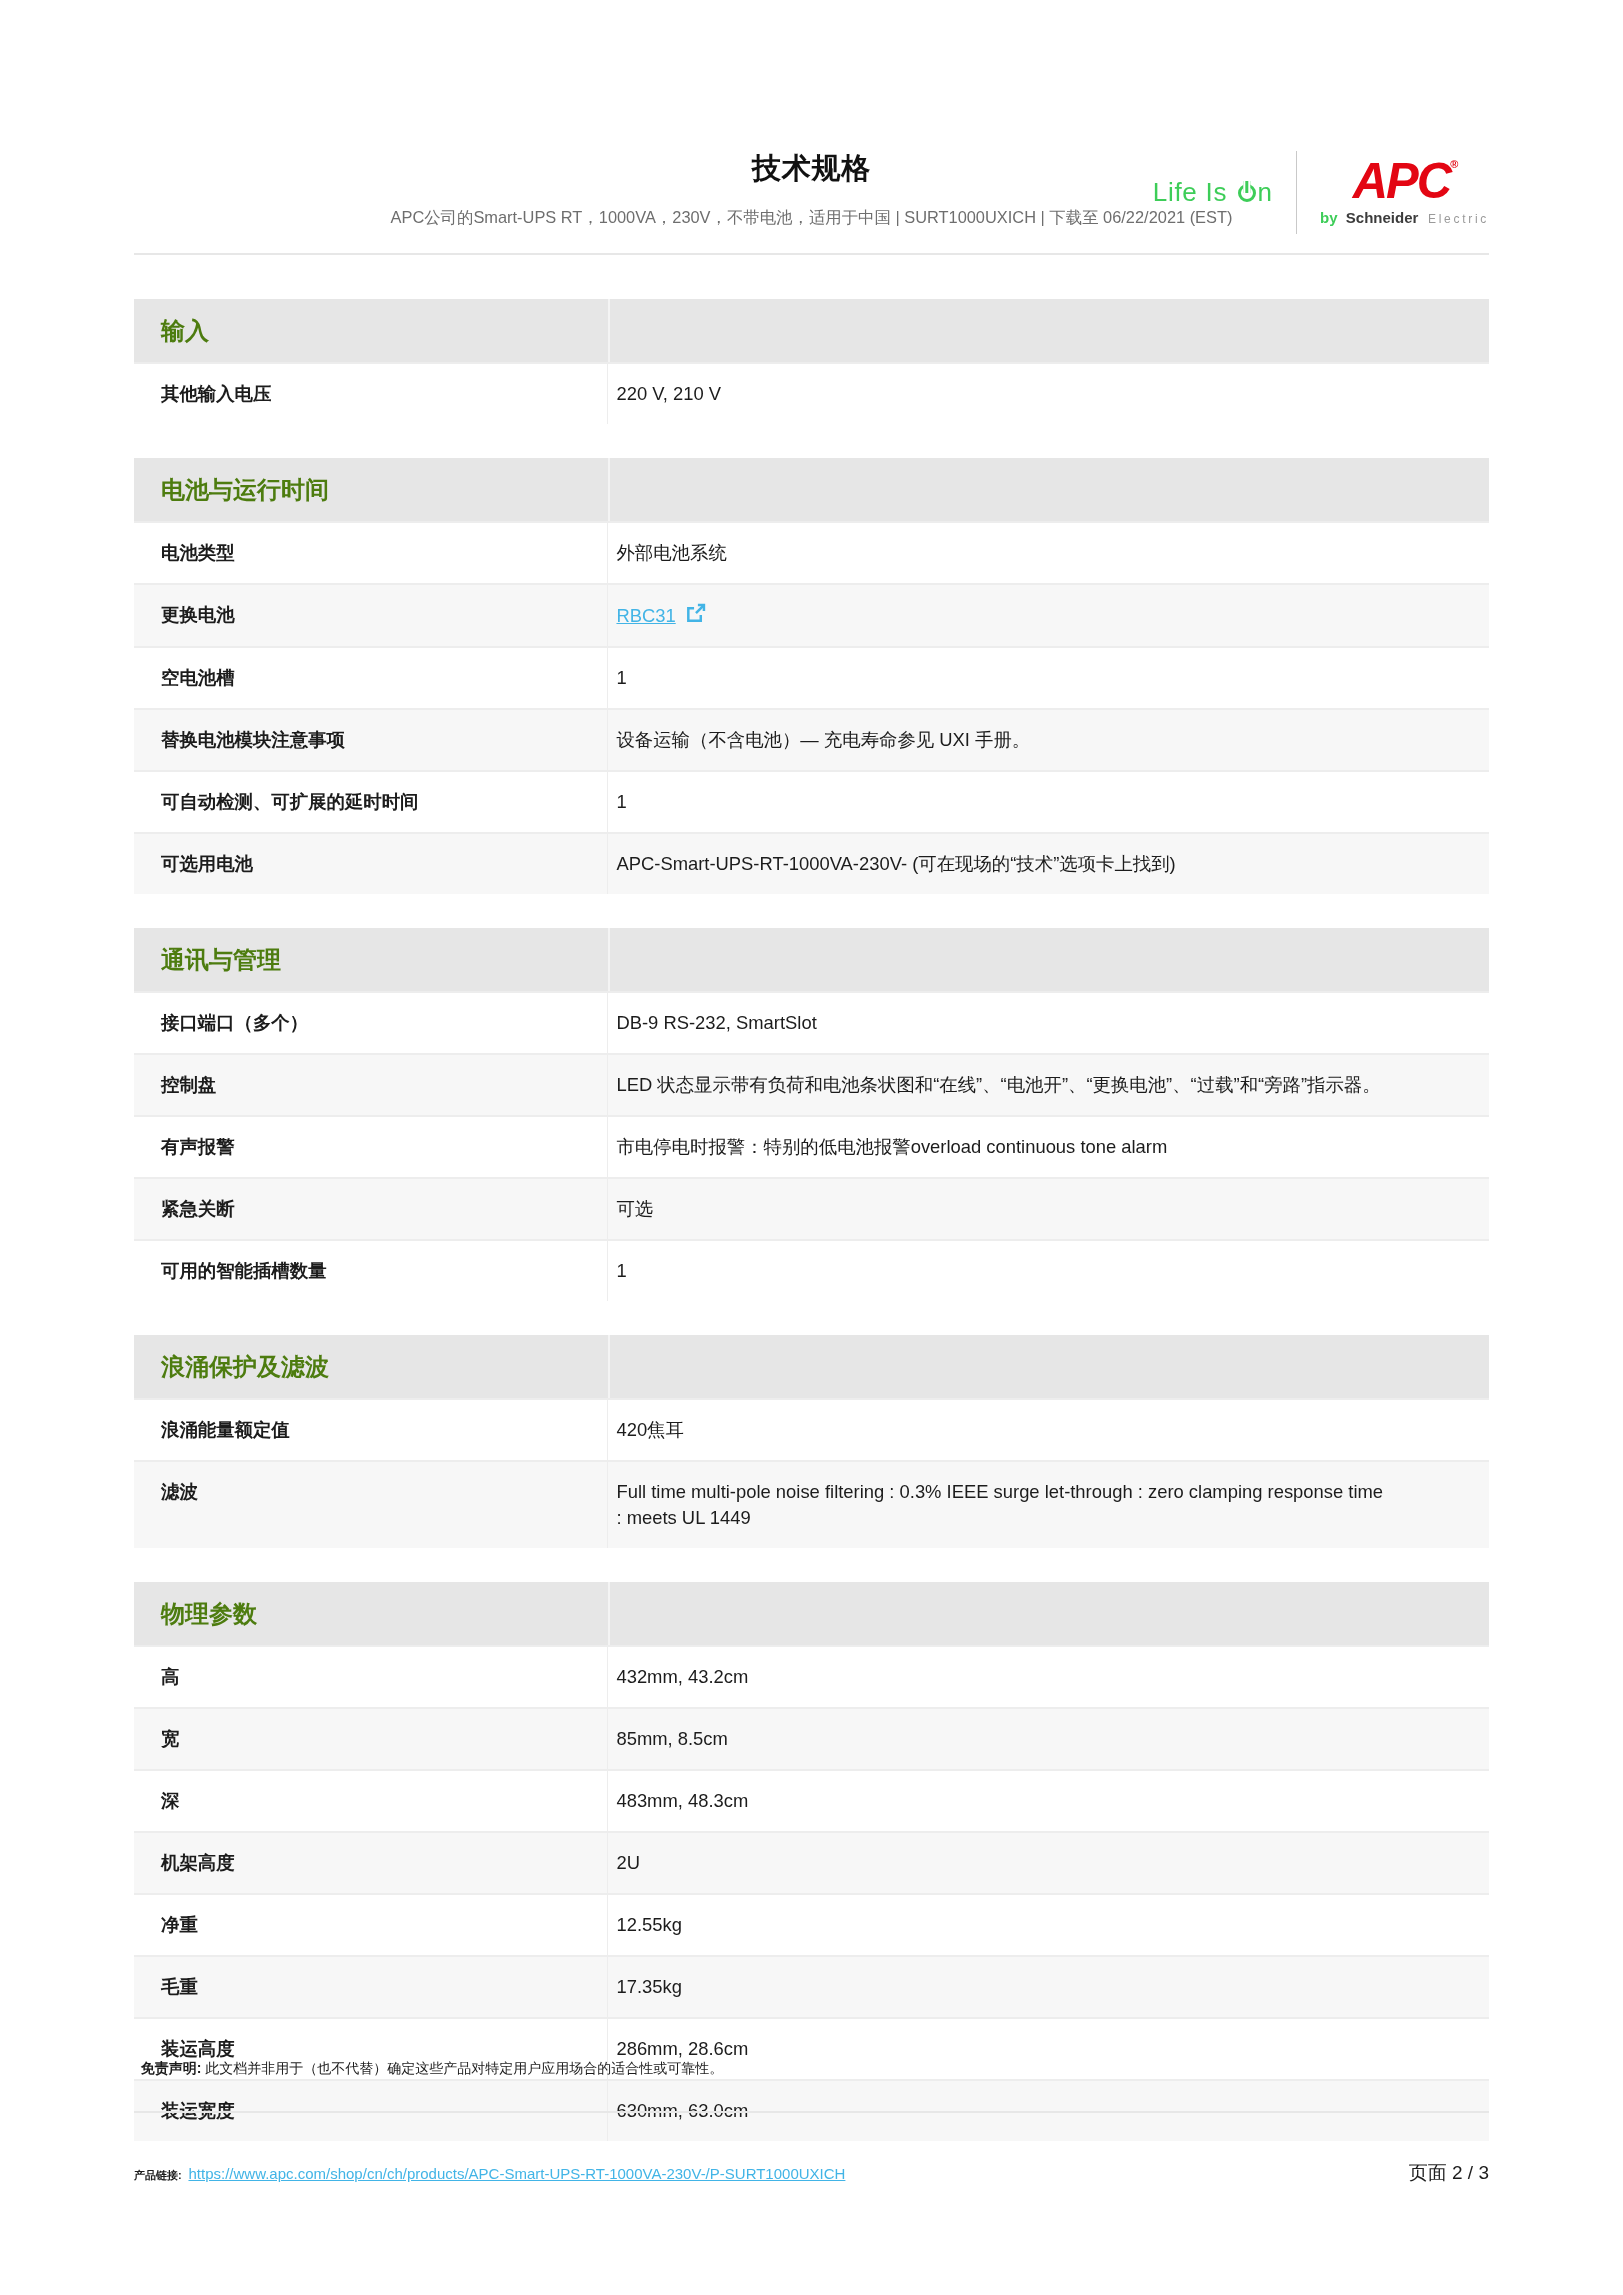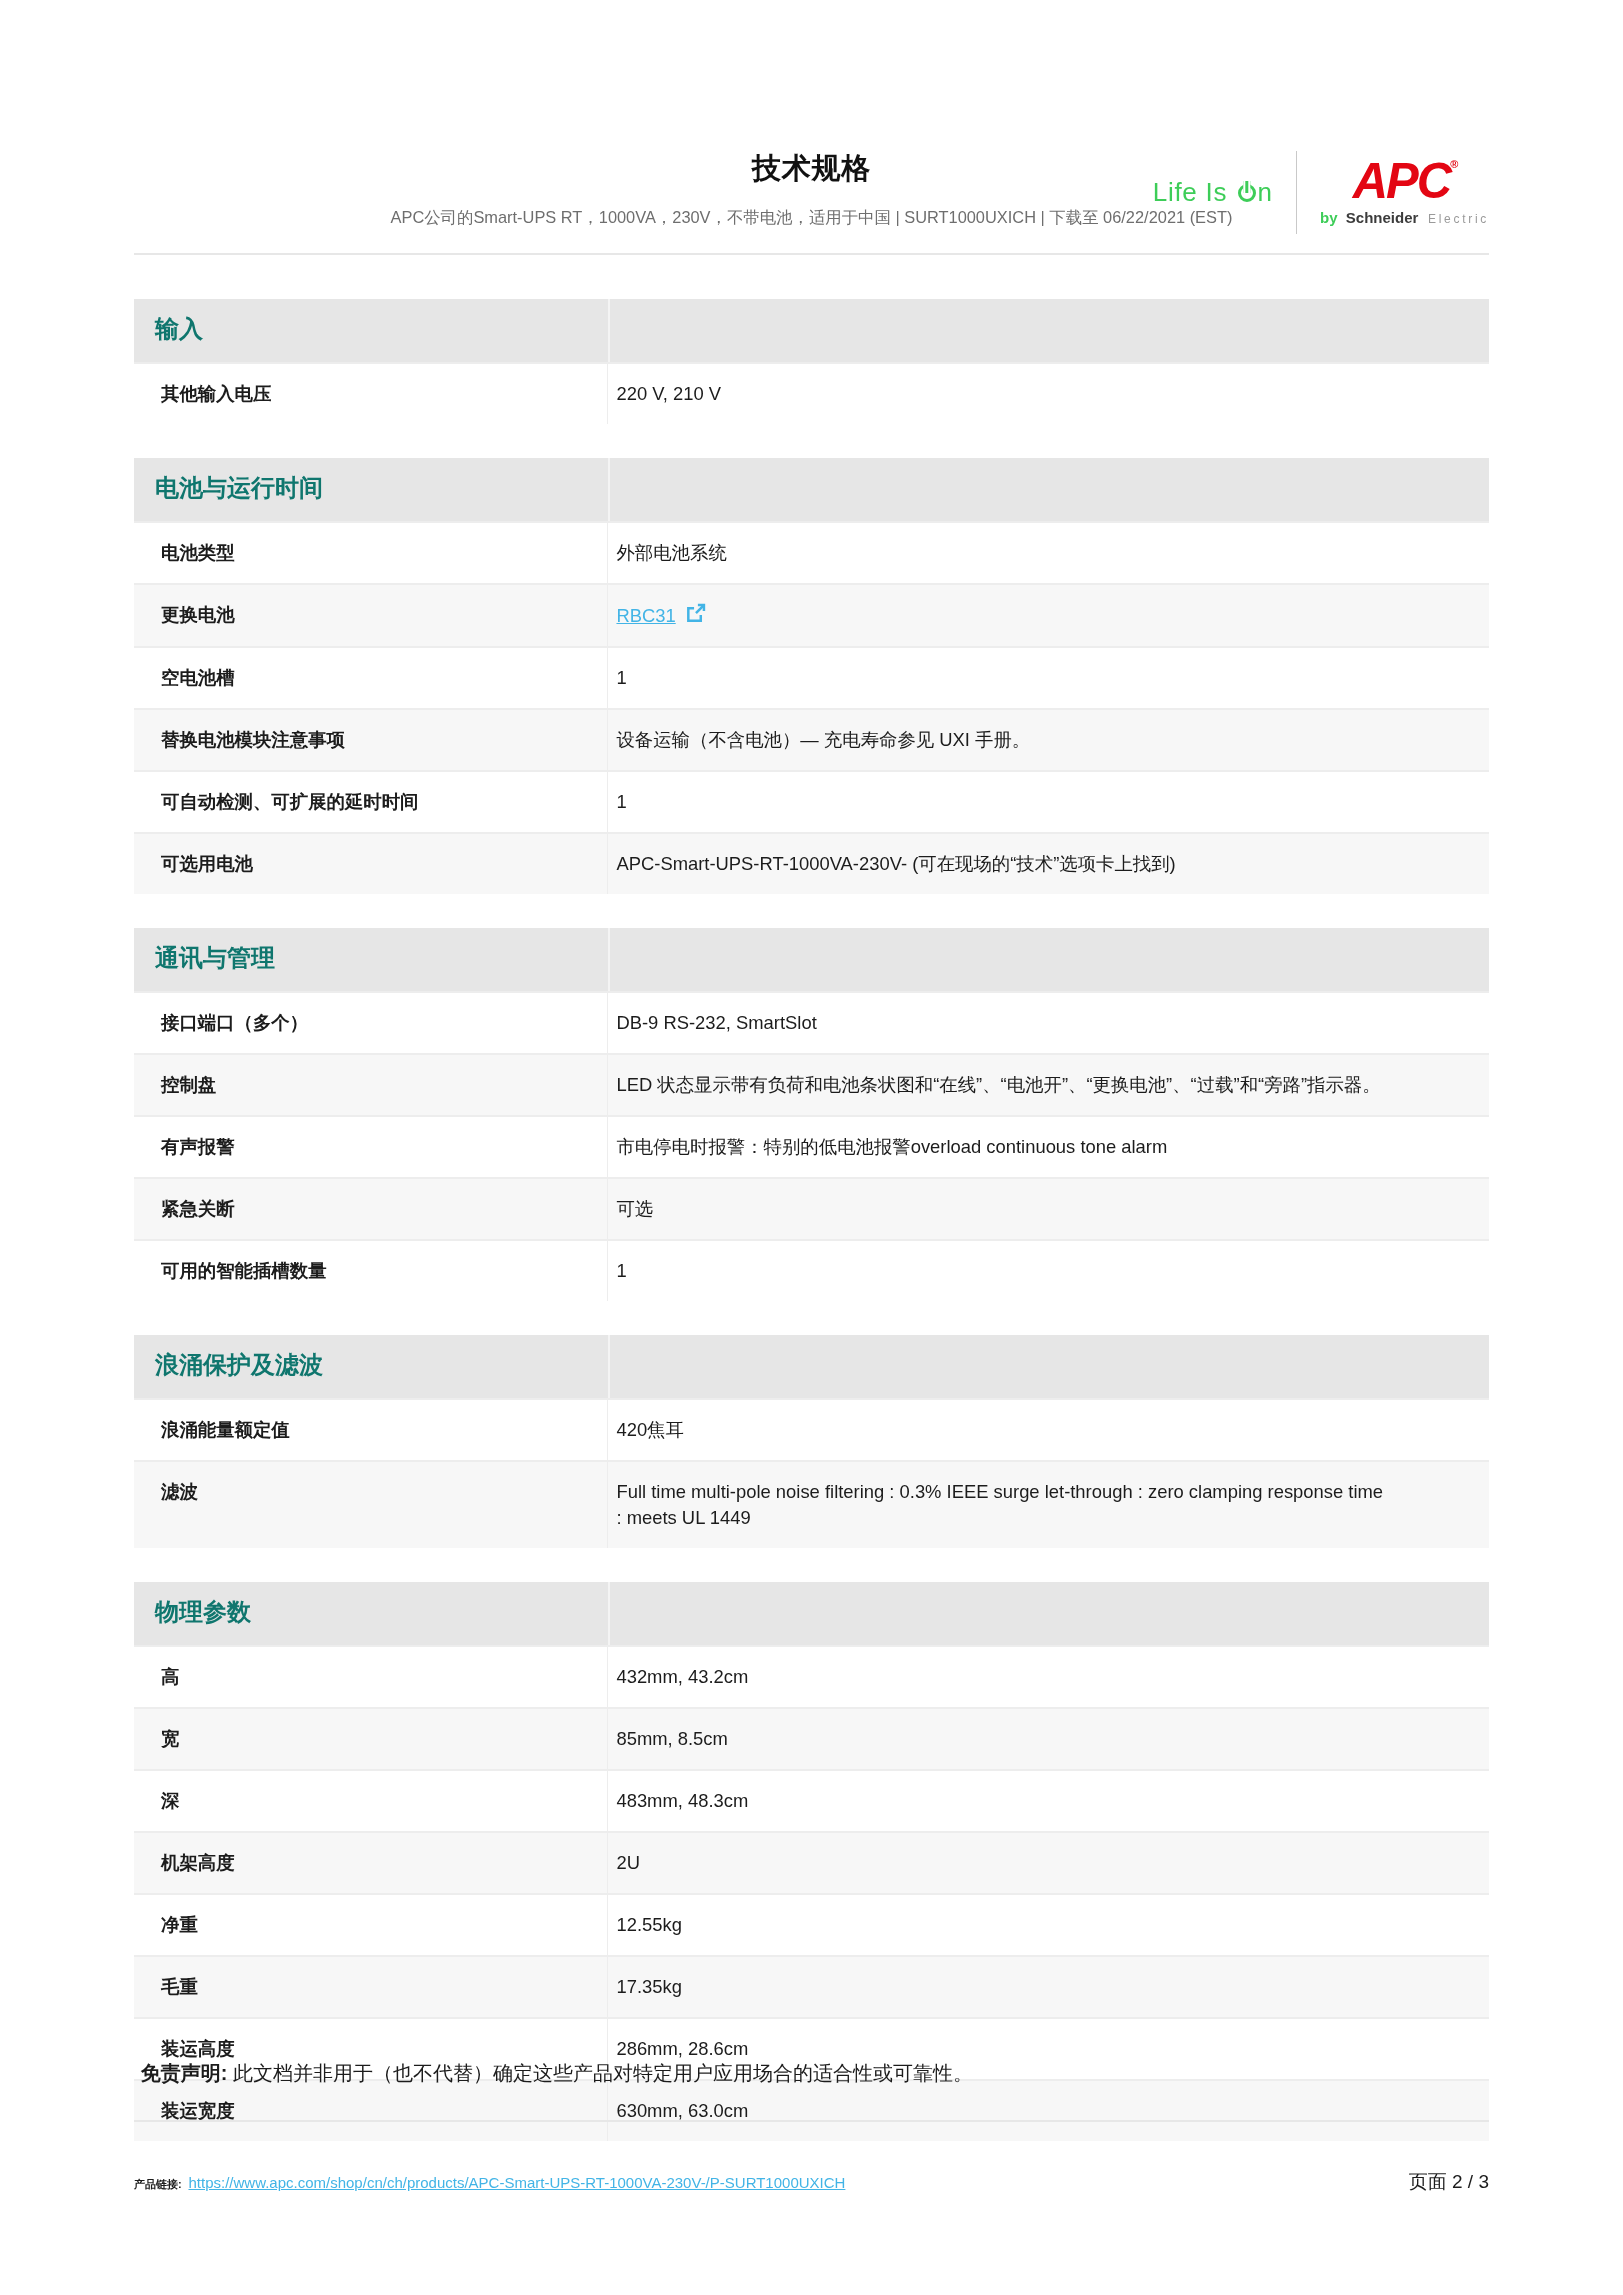--- a/index.html
+++ b/index.html
@@ -40,44 +40,43 @@
   .byline { margin-top:6.8px; font-size:15px; white-space:nowrap; }
   .byline .by { color:#3dcd58; font-weight:bold; }
   .byline .schneider { color:#3c3c3c; font-weight:bold; margin-left:4.1px; }
   .byline .electric { color:#9a9a9a; letter-spacing:2.7px; margin-left:5.5px; font-size:12px; }
 
   
   .sections { margin-top:44px; }
   .spec-section { margin-bottom:34px; }
   .section-header {
     position:relative; background:#e6e6e6;
-    padding:17px 21px; font-size:24px; font-weight:bold; color:#0f766e;
+    padding:17px 27px; font-size:24px; font-weight:bold; color:#4d7c0f;
     line-height:29px;
-    font-family:Liberation Mono, monospace;
   }
   .section-header::after {
     content:''; position:absolute; left:35%; top:0; bottom:0; width:1.4px;
     background:rgba(255,255,255,0.55);
   }
   .spec-row {
     display:flex; background:#ffffff; border-top:2px solid #ededed;
   }
   .spec-row.alt { background:#f7f7f7; }
   .cell { padding:17px 27px; font-size:18.4px; line-height:26px; }
   .cell.label {
     flex:0 0 35%; font-weight:bold; color:#1c1c1c;
     border-right:1.4px solid #ededed;
   }
   .cell.value { flex:1; padding-left:8.2px; padding-right:102px; color:#1c1c1c; }
   .ext-link { color:#42b4e6; text-decoration:underline; }
   .ext-icon { width:23px; height:23px; margin-left:8.2px; vertical-align:-3.4px; }
 
   
   .footer { position:absolute; left:134px; right:134px; top:2060px; }
-  .disclaimer { font-size:20px; color:#1c1c1c; padding-left:6.8px; }
+  .disclaimer { font-size:14px; color:#1c1c1c; padding-left:6.8px; }
   .disclaimer .dlabel { font-weight:bold; }
   .footer-rule { margin-top:33px; border:none; border-top:2px solid #e7e7e7; height:0; }
   .footer-line { margin-top:23px; display:flex; align-items:baseline; }
   .plink-label { font-size:11px; font-weight:bold; color:#1c1c1c;margin-top:32px; }
   .plink-url { font-size:15px; color:#42b4e6; text-decoration:underline; margin-left:6.8px; }
   .page-num { margin-left:auto; font-size:19px; color:#1c1c1c; }
 </style>
 </head>
 <body>
 

